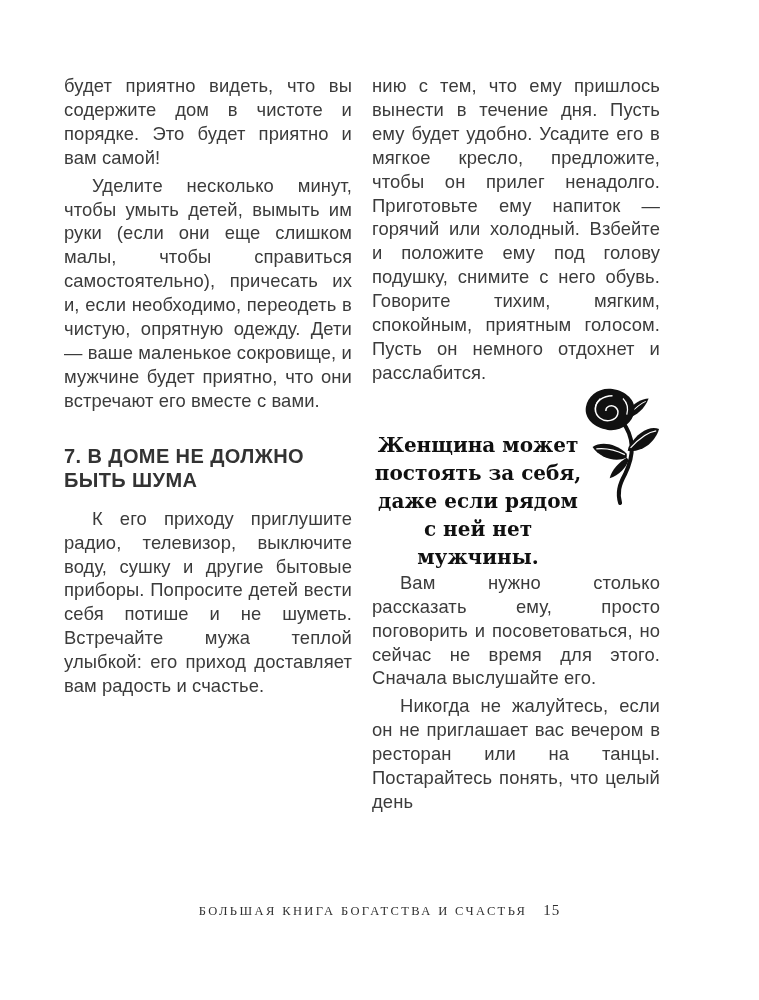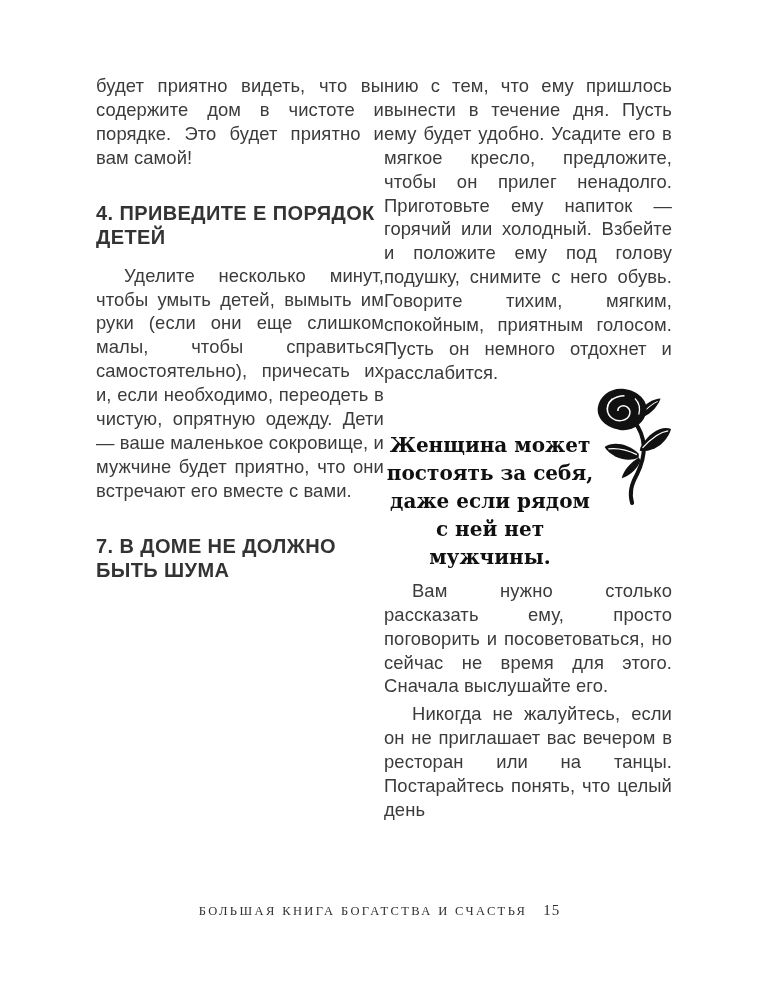--- a/index.html
+++ b/index.html
@@ -6,25 +6,25 @@
   .page {
     position: relative;
     width: 759px;
     height: 1000px;
     background: #ffffff;
     overflow: hidden;
     font-family: "Liberation Sans", sans-serif;
   }
   .content {
     position: absolute;
-    left: 76px;
+    left: 64px;
     top: 74px;
     width: 596px;
     display: flex;
-    justify-content: flex-end;
+    gap: 20px;
   }
   .col { width: 288px; }
   p.body {
     margin: 0 0 4px 0;
     font-size: 18.4px;
     line-height: 23.9px;
     color: #3b3b3b;
     text-align: justify;
     letter-spacing: 0.1px;
   }
@@ -35,21 +35,20 @@
     line-height: 24.5px;
     font-weight: bold;
     color: #333333;
     letter-spacing: 0.4px;
     text-align: left;
   }
   .quote {
     display: flex;
     align-items: flex-start;
     margin-top: -4px;
-    margin-bottom: 8px;
   }
   .quote-text {
     width: 212px;
     padding-top: 46px;
     font-family: "DejaVu Serif", "Liberation Serif", serif;
     font-weight: bold;
     font-size: 20px;
     line-height: 28px;
     color: #101010;
     text-align: center;
@@ -83,24 +82,24 @@
 </style>
 </head>
 <body>
 
 <div class="page">
   <div class="content">
 
     <div class="col">
       <p class="body">будет приятно видеть, что вы содержите дом в чистоте и порядке. Это будет приятно и вам самой!</p>
 
-      <h2 class="head">4. ПРИВЕДИТЕ Е ПОРЯДОК ДЕТЕЙ</h2>
       <p class="body ind">Уделите несколько минут, чтобы умыть детей, вымыть им руки (если они еще слишком малы, чтобы справиться самостоятельно), причесать их и, если необходимо, переодеть в чистую, опрятную одежду. Дети — ваше маленькое сокровище, и мужчине будет приятно, что они встречают его вместе с вами.</p>
 
       <h2 class="head">7. В ДОМЕ НЕ ДОЛЖНО БЫТЬ ШУМА</h2>
+      <p class="body ind">К его приходу приглушите радио, телевизор, выключите воду, сушку и другие бытовые приборы. Попросите детей вести себя потише и не шуметь. Встречайте мужа теплой улыбкой: его приход доставляет вам радость и счастье.</p>
 
     </div>
 
     <div class="col">
       <p class="body">нию с тем, что ему пришлось вынести в течение дня. Пусть ему будет удобно. Усадите его в мягкое кресло, предложите, чтобы он прилег ненадолго. Приготовьте ему напиток — горячий или холодный. Взбейте и положите ему под голову подушку, снимите с него обувь. Говорите тихим, мягким, спокойным, приятным голосом. Пусть он немного отдохнет и расслабится.</p>
 
       <div class="quote">
         <div class="quote-text">Женщина может постоять за себя, даже если рядом с ней нет мужчины.</div>
         <div class="rose">
           <svg viewBox="0 0 80 125" width="76" height="119" aria-hidden="true">

